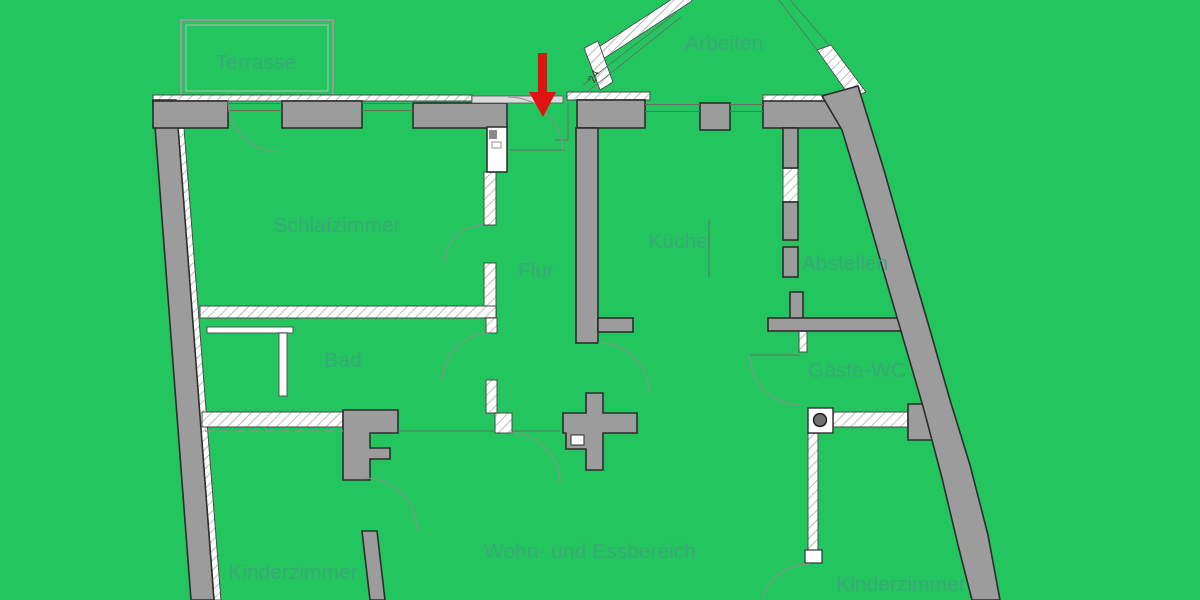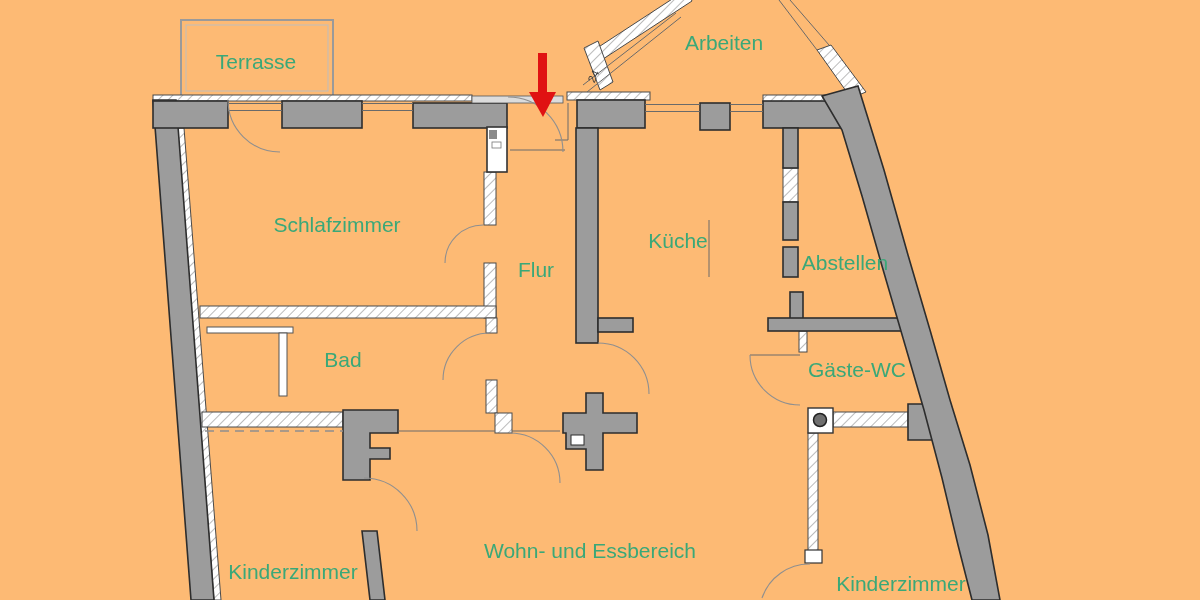--- a/index.html
+++ b/index.html
@@ -1,16 +1,16 @@
 <!DOCTYPE html>
 <html><head>
 <meta charset="utf-8">
 <style>
   html,body{margin:0;padding:0;background:#fff;}
-  .stage{position:relative;width:1200px;height:600px;background:#fdba74;overflow:hidden;
+  .stage{position:relative;width:1200px;height:600px;background:#22c55e;overflow:hidden;
          font-family:"Liberation Sans", sans-serif;}
   svg{display:block;}
   text.room{font-family:"Liberation Sans", sans-serif;font-size:21px;}
   text.tiny{font-family:"Liberation Sans", sans-serif;font-size:11px;fill:#3a3a3a;}
 </style>
 </head>
 <body>
 
 <div class="stage">
 <svg viewBox="0 0 1200 600" width="1200" height="600">

